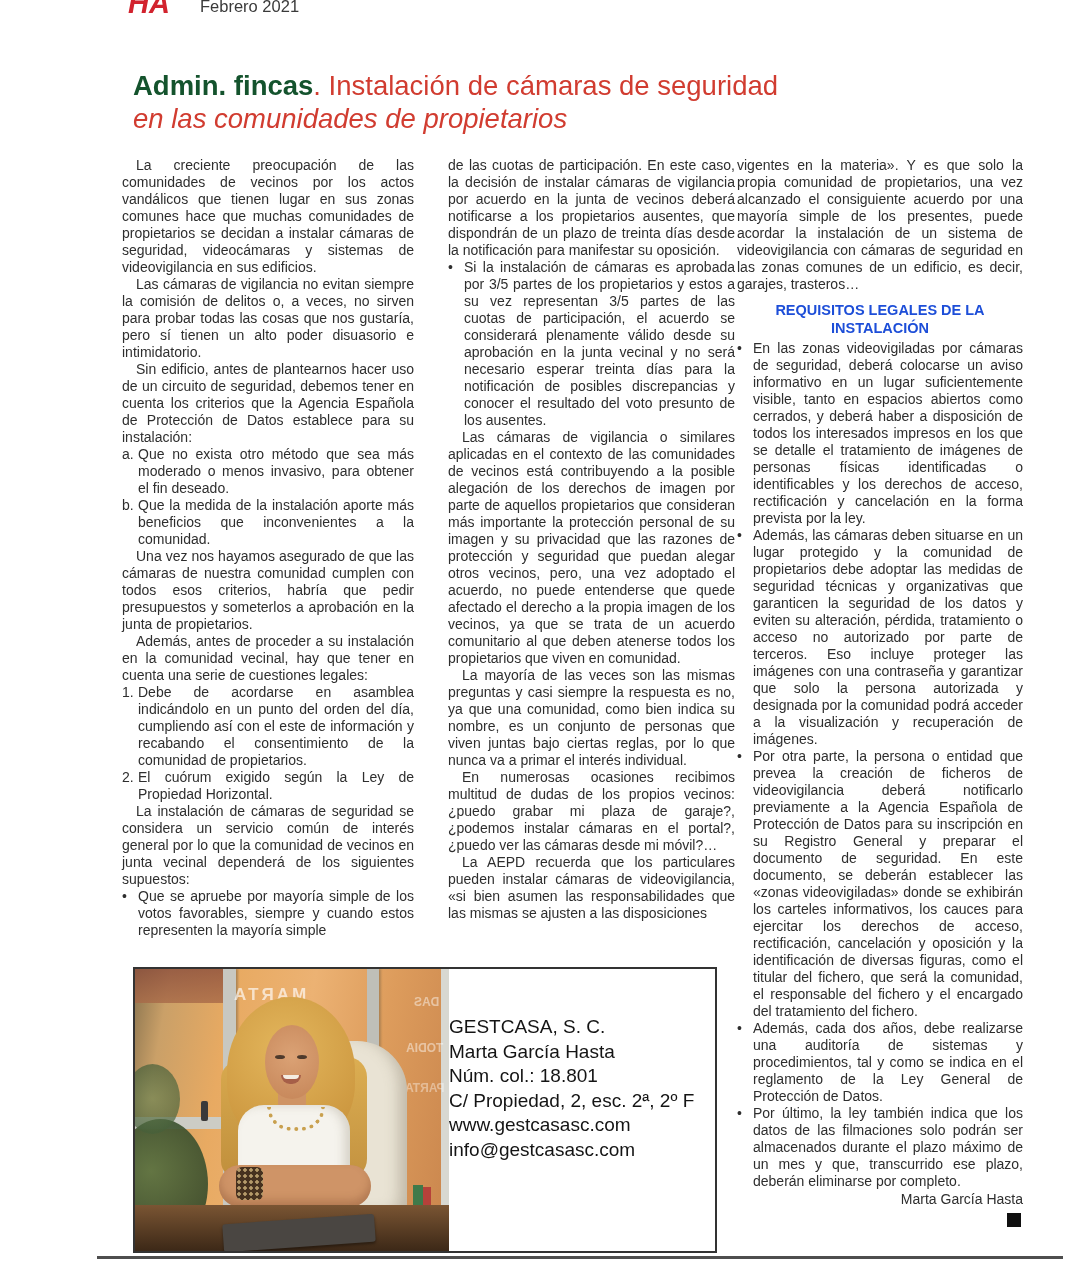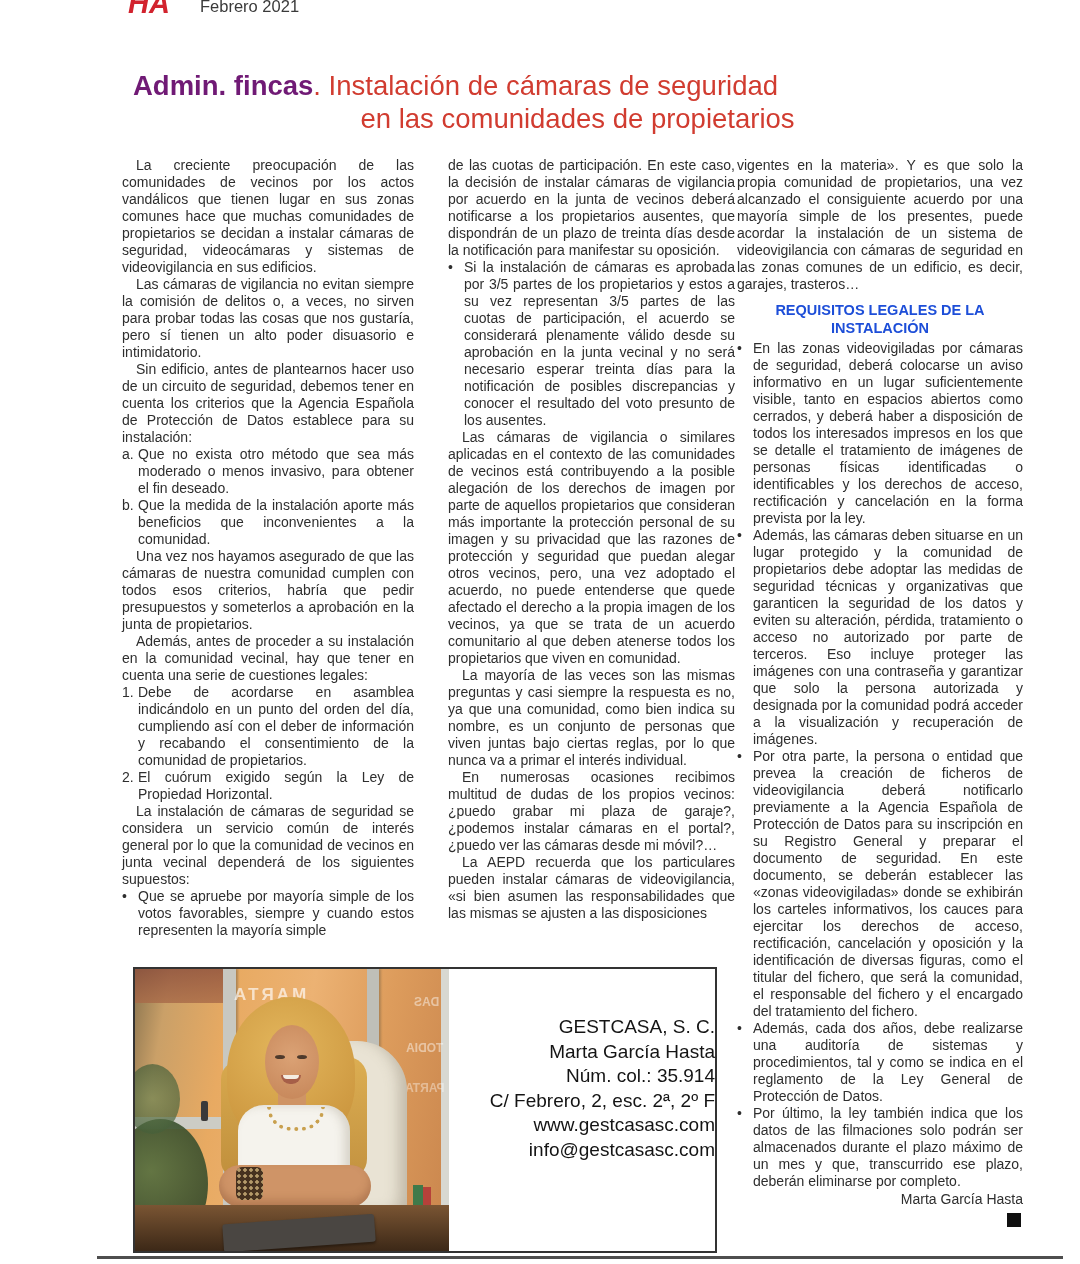--- a/index.html
+++ b/index.html
@@ -7,22 +7,22 @@
         font-family:"Liberation Sans",sans-serif;color:#2e2e2e;}
 
   
   .logo{position:absolute;left:128px;top:-13px;font-size:29px;font-weight:bold;font-style:italic;
         color:#d2232e;letter-spacing:0px;}
   .issue-date{position:absolute;left:200px;top:-3px;font-size:16.5px;color:#3a3a3a;}
 
   
   .title{position:absolute;left:133px;top:69px;width:889px;line-height:33px;font-size:27.5px;}
   .title .t-light{color:#d13c30;}
-  .title .t-bold{color:#701a75;font-weight:bold;}
-  .title-line2{text-align:center;color:#d13c30;}
+  .title .t-bold{color:#14532d;font-weight:bold;}
+  .title-line2{text-align:left;color:#d13c30;font-style:italic;}
 
   
   .col{position:absolute;top:157px;}
   #col1{left:122px;width:292px;}
   #col2{left:448px;width:287px;}
   #col3{left:737px;width:286px;}
   .para{margin:0;text-align:justify;font-size:14px;line-height:17px;color:#2e2e2e;
         hyphens:auto;-webkit-hyphens:auto;}
   .para.indent{text-indent:14px;}
   .para.hang{position:relative;padding-left:16px;}
@@ -30,21 +30,21 @@
   .col-heading{margin:9px 0 3px 0;text-align:center;font-weight:bold;font-size:14.5px;
         line-height:17.5px;color:#1d4ed8;}
   .signature{margin:1px 0 0 0;text-align:right;font-size:14px;line-height:17px;color:#2e2e2e;}
   .end-mark{width:14px;height:14px;background:#101010;margin:5px 2px 0 auto;}
 
   
   .info-box{position:absolute;left:133px;top:967px;width:584px;height:286px;
             border:2px solid #333;box-sizing:border-box;display:flex;background:#fff;}
   .photo{position:relative;width:314px;height:100%;overflow:hidden;flex:none;
          background:linear-gradient(100deg,#8a744f 0%,#caa068 10%,#e8aa62 28%,#ecb273 50%,#dd9c5c 72%,#c9854d 100%);}
-  .contact{flex:1;padding-top:46px;text-align:right;}
+  .contact{flex:1;padding-top:46px;text-align:left;}
   .contact-line{font-size:19px;line-height:24.5px;color:#141414;}
 
   
   .roof{position:absolute;left:0;top:0;width:100px;height:34px;
         background:linear-gradient(#8d4f3c,#a86a48);opacity:.8;}
   .frame-v1{position:absolute;left:88px;top:0;width:13px;height:238px;background:#c8c8c1;box-shadow:2px 0 2px rgba(90,80,60,.4);}
   .frame-v2{position:absolute;left:232px;top:0;width:12px;height:236px;background:#bfbfb8;box-shadow:2px 0 2px rgba(90,80,60,.35);}
   .frame-v3{position:absolute;right:0;top:0;width:8px;height:238px;background:#d8d8d1;}
   .frame-h1{position:absolute;left:0;top:148px;width:88px;height:12px;background:#ccccc5;}
   .handle{position:absolute;left:66px;top:132px;width:7px;height:20px;background:#3a3a3a;border-radius:2px;}
@@ -104,21 +104,21 @@
   </div>
 
   <div class="col" id="col1">
     <p class="para indent">La creciente preocupación de las comunidades de vecinos por los actos vandálicos que tienen lugar en sus zonas comunes hace que muchas comunidades de propietarios se decidan a instalar cámaras de seguridad, videocámaras y sistemas de videovigilancia en sus edificios.</p>
     <p class="para indent">Las cámaras de vigilancia no evitan siempre la comisión de delitos o, a veces, no sirven para probar todas las cosas que nos gustaría, pero sí tienen un alto poder disuasorio e intimidatorio.</p>
     <p class="para indent">Sin edificio, antes de plantearnos hacer uso de un circuito de seguridad, debemos tener en cuenta los criterios que la Agencia Española de Protección de Datos establece para su instalación:</p>
     <p class="para hang"><span class="mk">a.</span><span>Que no exista otro método que sea más moderado o menos invasivo, para obtener el fin deseado.</span></p>
     <p class="para hang"><span class="mk">b.</span><span>Que la medida de la instalación aporte más beneficios que inconvenientes a la comunidad.</span></p>
     <p class="para indent">Una vez nos hayamos asegurado de que las cámaras de nuestra comunidad cumplen con todos esos criterios, habría que pedir presupuestos y someterlos a aprobación en la junta de propietarios.</p>
     <p class="para indent">Además, antes de proceder a su instalación en la comunidad vecinal, hay que tener en cuenta una serie de cuestiones legales:</p>
-    <p class="para hang"><span class="mk">1.</span><span>Debe de acordarse en asamblea indicándolo en un punto del orden del día, cumpliendo así con el deber de información y recabando el consentimiento de la comunidad de propietarios.</span></p>
+    <p class="para hang"><span class="mk">1.</span><span>Debe de acordarse en asamblea indicándolo en un punto del orden del día, cumpliendo así con el este de información y recabando el consentimiento de la comunidad de propietarios.</span></p>
     <p class="para hang"><span class="mk">2.</span><span>El cuórum exigido según la Ley de Propiedad Horizontal.</span></p>
     <p class="para indent">La instalación de cámaras de seguridad se considera un servicio común de interés general por lo que la comunidad de vecinos en junta vecinal dependerá de los siguientes supuestos:</p>
     <p class="para hang"><span class="mk">•</span><span>Que se apruebe por mayoría simple de los votos favorables, siempre y cuando estos representen la mayoría simple</span></p>
   </div>
 
   <div class="col" id="col2">
     <p class="para">de las cuotas de participación. En este caso, la decisión de instalar cámaras de vigilancia por acuerdo en la junta de vecinos deberá notificarse a los propietarios ausentes, que dispondrán de un plazo de treinta días desde la notificación para manifestar su oposición.</p>
     <p class="para hang"><span class="mk">•</span><span>Si la instalación de cámaras es aprobada por 3/5 partes de los propietarios y estos a su vez representan 3/5 partes de las cuotas de participación, el acuerdo se considerará plenamente válido desde su aprobación en la junta vecinal y no será necesario esperar treinta días para la notificación de posibles discrepancias y conocer el resultado del voto presunto de los ausentes.</span></p>
     <p class="para indent">Las cámaras de vigilancia o similares aplicadas en el contexto de las comunidades de vecinos está contribuyendo a la posible alegación de los derechos de imagen por parte de aquellos propietarios que consideran más importante la protección personal de su imagen y su privacidad que las razones de protección y seguridad que puedan alegar otros vecinos, pero, una vez adoptado el acuerdo, no puede entenderse que quede afectado el derecho a la propia imagen de los vecinos, ya que se trata de un acuerdo comunitario al que deben atenerse todos los propietarios que viven en comunidad.</p>
     <p class="para indent">La mayoría de las veces son las mismas preguntas y casi siempre la respuesta es no, ya que una comunidad, como bien indica su nombre, es un conjunto de personas que viven juntas bajo ciertas reglas, por lo que nunca va a primar el interés individual.</p>
@@ -167,21 +167,21 @@
       </div>
       <div class="arms"></div>
       <div class="bracelet"></div>
       <div class="books"></div>
       <div class="desk"></div>
       <div class="folder"></div>
     </div>
     <div class="contact">
       <div class="contact-line">GESTCASA, S. C.</div>
       <div class="contact-line">Marta García Hasta</div>
-      <div class="contact-line">Núm. col.: 35.914</div>
-      <div class="contact-line">C/ Febrero, 2, esc. 2ª, 2º F</div>
+      <div class="contact-line">Núm. col.: 18.801</div>
+      <div class="contact-line">C/ Propiedad, 2, esc. 2ª, 2º F</div>
       <div class="contact-line">www.gestcasasc.com</div>
       <div class="contact-line">info@gestcasasc.com</div>
     </div>
   </div>
 
   <div class="bottom-rule"></div>
 </div>
 
 </body></html>

